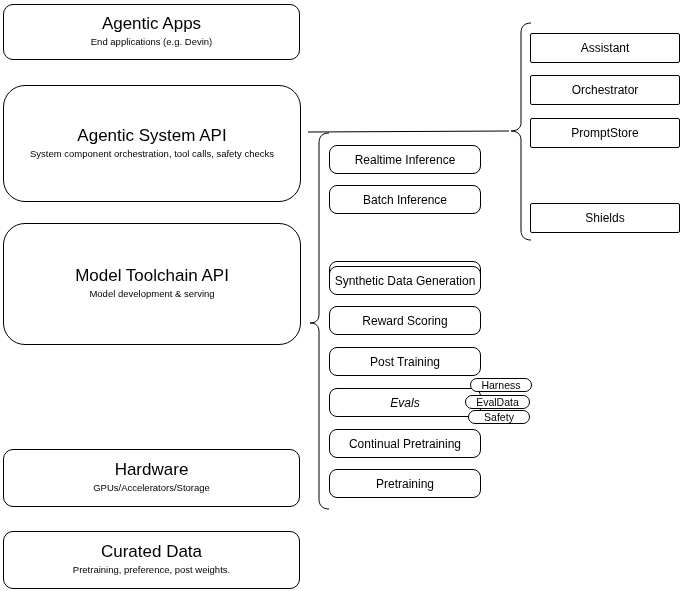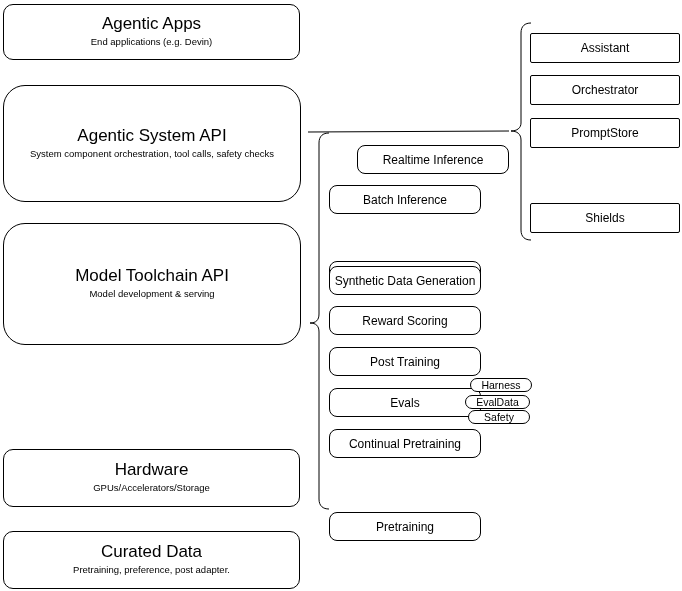--- a/index.html
+++ b/index.html
@@ -79,48 +79,48 @@
   </div>
 
 
   <div class="node stack-small" style="top:449px;">
     <div class="title">Hardware</div>
     <div class="sub">GPUs/Accelerators/Storage</div>
   </div>
 
   <div class="node stack-small" style="top:531px;">
     <div class="title">Curated Data</div>
-    <div class="sub">Pretraining, preference, post adapter.</div>
+    <div class="sub">Pretraining, preference, post weights.</div>
   </div>
 
-  <div class="node mid" style="top:145px;margin-left:28px;">
+  <div class="node mid" style="top:145px;">
     <div class="label">Realtime Inference</div>
   </div>
   <div class="node mid" style="top:185px;">
     <div class="label">Batch Inference</div>
   </div>
   <div class="node mid" style="top:225px;margin-top:36px;">
     <div class="label">Quantized Inference</div>
   </div>
   <div class="node mid" style="top:266px;">
     <div class="label">Synthetic Data Generation</div>
   </div>
   <div class="node mid" style="top:306px;">
     <div class="label">Reward Scoring</div>
   </div>
   <div class="node mid" style="top:347px;">
     <div class="label">Post Training</div>
   </div>
-  <div class="node mid" style="top:388px;">
+  <div class="node mid" style="top:388px;font-style:italic;">
     <div class="label">Evals</div>
   </div>
   <div class="node mid" style="top:429px;">
     <div class="label">Continual Pretraining</div>
   </div>
-  <div class="node mid" style="top:469px;margin-top:43px;">
+  <div class="node mid" style="top:469px;">
     <div class="label">Pretraining</div>
   </div>
 
   <div class="pill" style="left:470px; top:378px; width:62px; height:14px;">
     <span>Harness</span>
   </div>
   <div class="pill" style="left:465px; top:395px; width:65px; height:14px;">
     <span>EvalData</span>
   </div>
   <div class="pill" style="left:468px; top:410px; width:62px; height:14px;">

